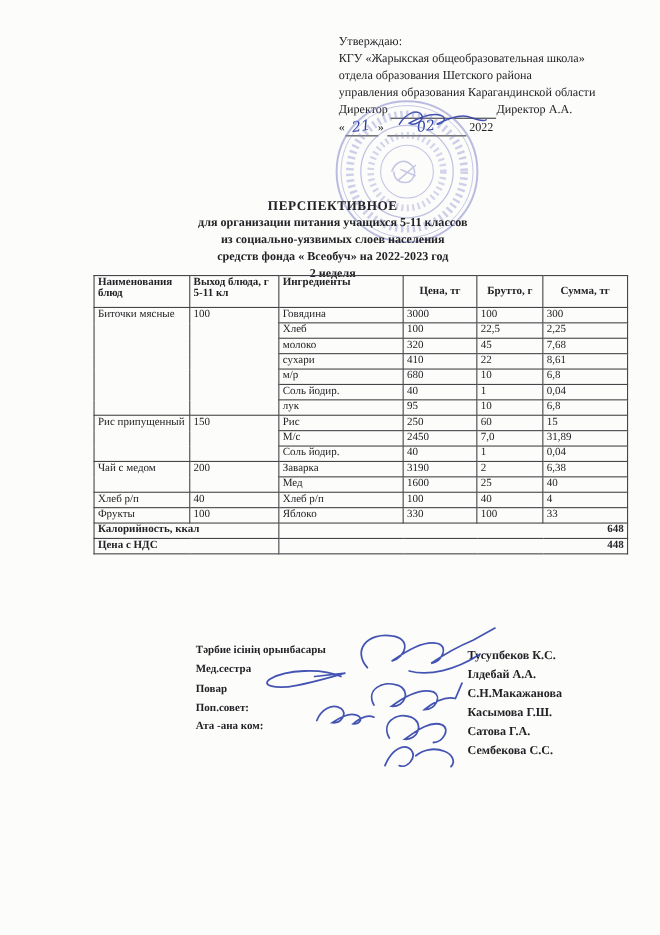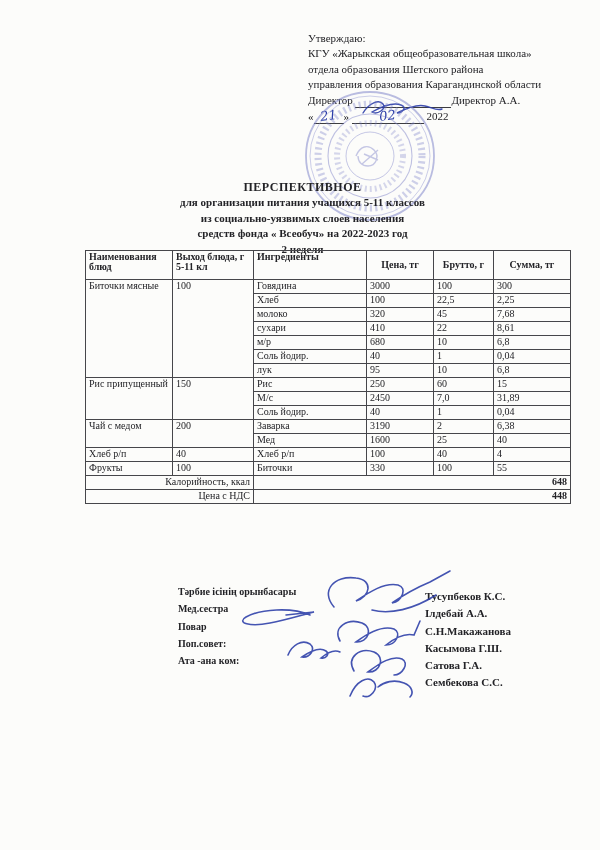--- a/index.html
+++ b/index.html
@@ -26,21 +26,21 @@
   .doc-title .t0{font-size:12px;letter-spacing:.5px;}
   
   table.menu{position:absolute;left:85px;top:250px;width:485px;border-collapse:collapse;
     font-size:10px;line-height:10px;table-layout:fixed;}
   table.menu th,table.menu td{border:1px solid #46464a;padding:1px 3px;vertical-align:top;text-align:left;}
   table.menu th{font-weight:bold;white-space:pre-line;height:26px;}
   table.menu th.c,table.menu td.c{text-align:center;}
   table.menu th.mid{vertical-align:middle;}
   table.menu td{height:11px;}
   table.menu td.dish{vertical-align:top;}
-  table.menu td.foot-label{font-weight:normal;text-align:right;}
+  table.menu td.foot-label{font-weight:bold;text-align:left;}
   table.menu td.foot-value{font-weight:bold;text-align:right;}
   
   .sig-roles{position:absolute;left:178px;top:583px;font-weight:bold;font-size:10px;line-height:17.3px;white-space:nowrap;}
   .sig-names{position:absolute;left:425px;top:588px;font-weight:bold;font-size:11px;line-height:17.3px;white-space:nowrap;font-family:Liberation Serif, serif;}
   .sig-ink{position:absolute;left:222px;top:565px;pointer-events:none;}
 </style>
 </head>
 <body>
 
 <div class="page">
@@ -194,24 +194,24 @@
           <td class="dish" rowspan="1">Хлеб р/п</td>
           <td class="dish" rowspan="1">40</td>
           <td>Хлеб р/п</td>
           <td>100</td>
           <td>40</td>
           <td>4</td>
         </tr>
         <tr>
           <td class="dish" rowspan="1">Фрукты</td>
           <td class="dish" rowspan="1">100</td>
-          <td>Биточки</td>
+          <td>Яблоко</td>
           <td>330</td>
           <td>100</td>
-          <td>55</td>
+          <td>33</td>
         </tr>
         <tr>
           <td class="foot-label" colspan="2">Калорийность, ккал</td>
           <td class="foot-value" colspan="4">648</td>
         </tr>
         <tr>
           <td class="foot-label" colspan="2">Цена с НДС</td>
           <td class="foot-value" colspan="4">448</td>
         </tr>
       </tbody>

